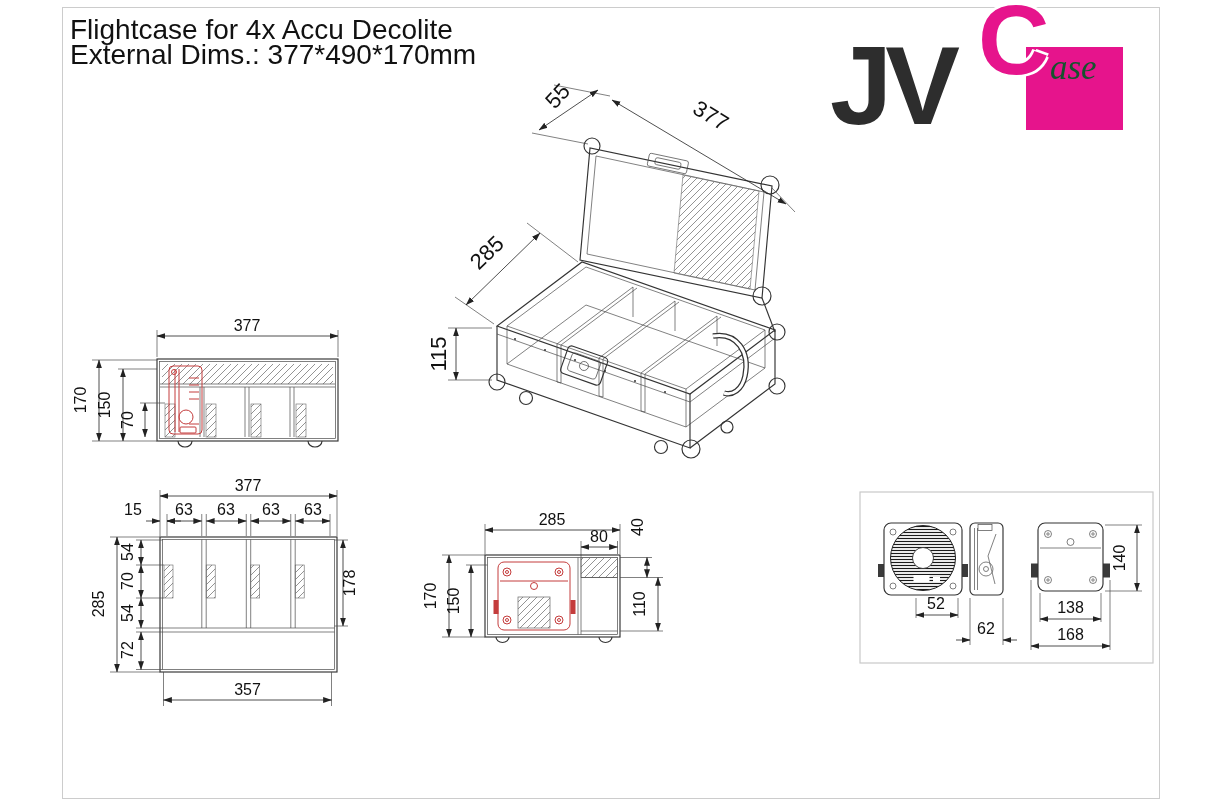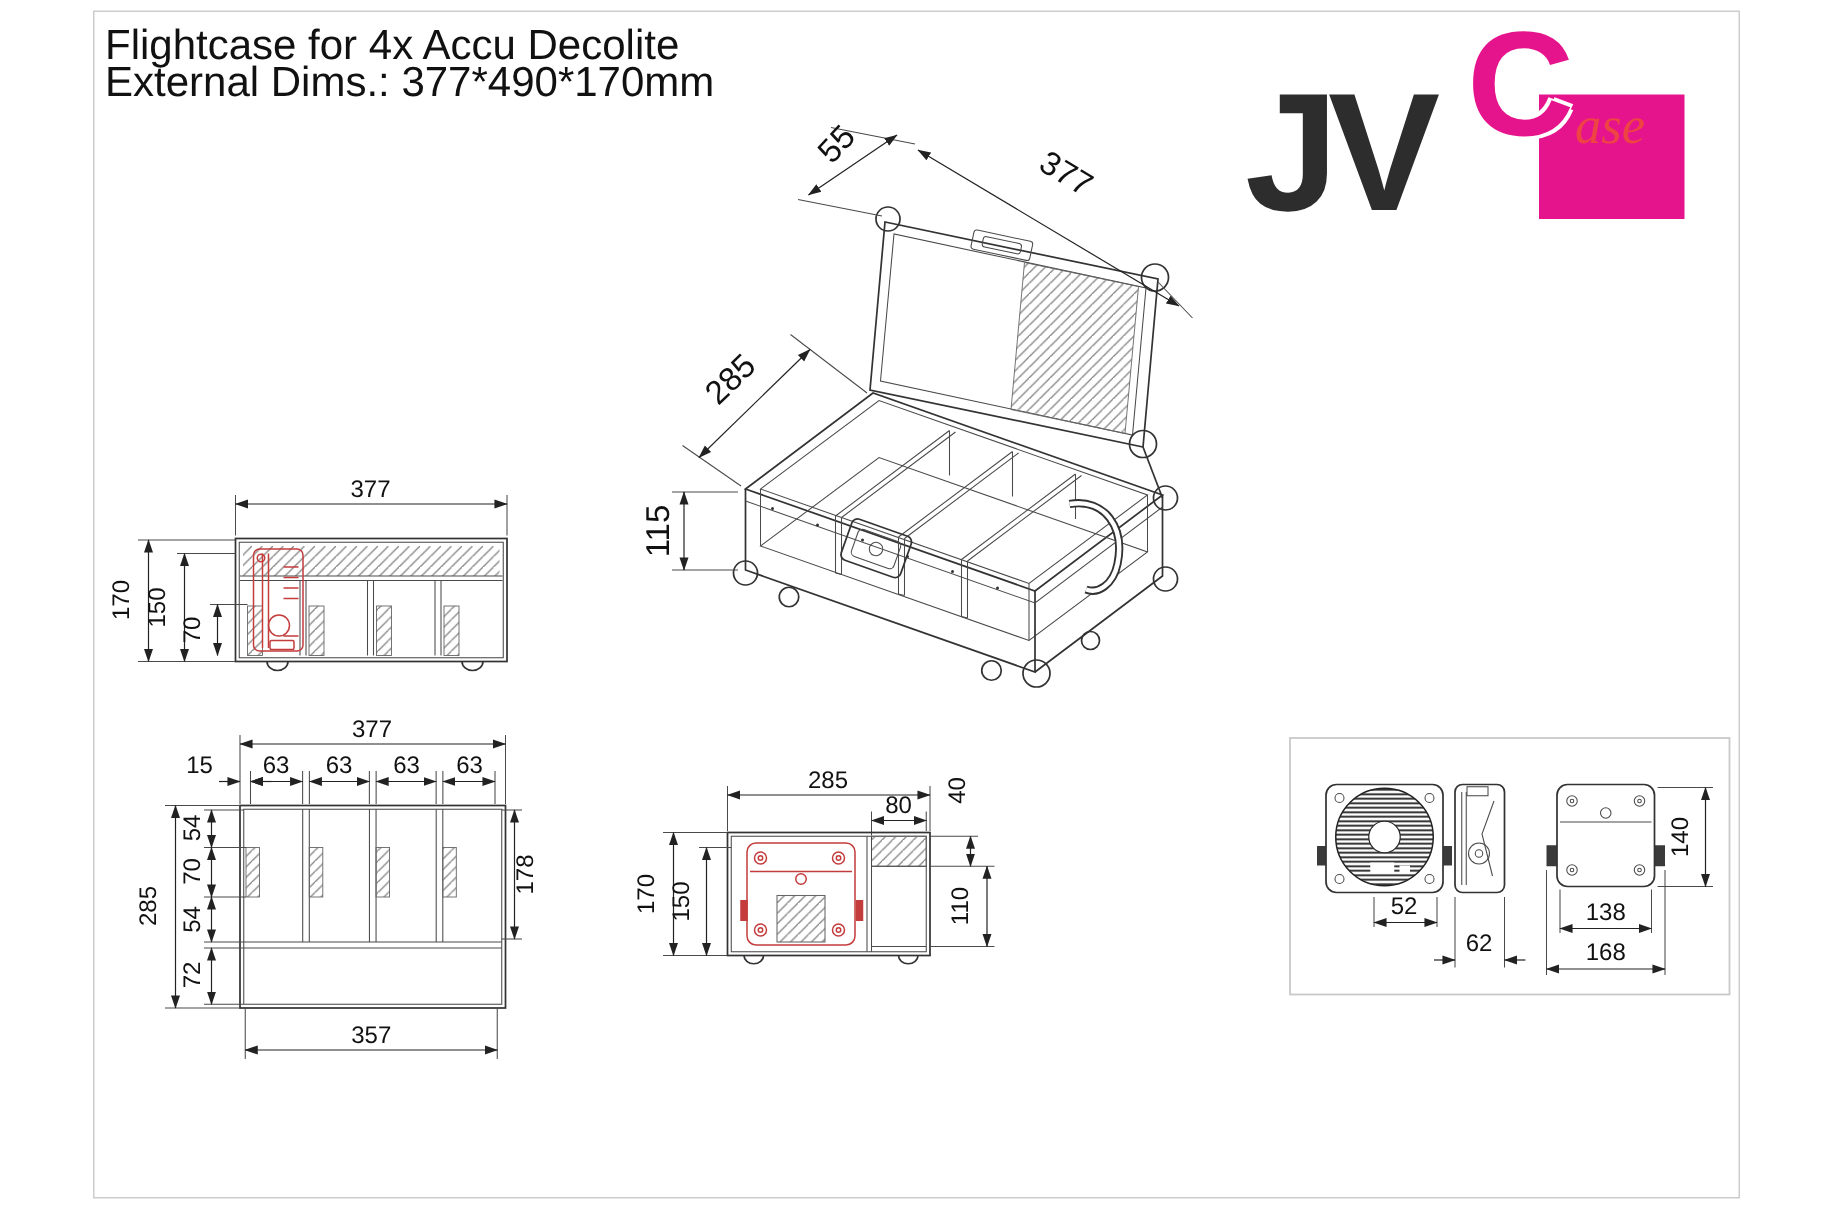--- a/index.html
+++ b/index.html
@@ -2,28 +2,28 @@
 <html><head>
 <meta charset="utf-8">
 <style>
   html,body{margin:0;padding:0;background:#fff;}
   .stage{position:relative;width:1214px;height:811px;background:#fff;overflow:hidden;
          font-family:"Liberation Sans",sans-serif;}
   .sheet-border{position:absolute;left:62px;top:7px;width:1096px;height:790px;
                 border:1px solid #cccccc;pointer-events:none;}
   .title-block{position:absolute;left:70px;top:17px;color:#111;}
   .title-block .l1,.title-block .l2{font-size:28px;line-height:25px;white-space:nowrap;}
-  .logo{position:absolute;left:826px;top:28px;width:320px;height:130px;}
+  .logo{position:absolute;left:826px;top:12px;width:320px;height:130px;}
   .logo .jv{position:absolute;left:4px;top:18px;font-size:112px;line-height:1;
             font-weight:700;letter-spacing:-7px;color:#2d2d2d;}
   .logo .sq{position:absolute;left:200px;top:35px;width:97px;height:83px;background:#e6148c;}
   .logo .c{position:absolute;left:152px;top:-22px;font-size:99px;line-height:1;font-weight:700;
            color:#e6148c;text-shadow:2px 2px 0 #fff,-2px -2px 0 #fff,2px -2px 0 #fff,-2px 2px 0 #fff;}
   .logo .ase{position:absolute;left:224px;top:38px;font-size:35px;line-height:1;
-             font-family:"Liberation Serif",serif;font-style:italic;color:#ef4444;text-align:center;}
+             font-family:"Liberation Serif",serif;font-style:italic;color:#14532d;text-align:center;}
   svg{position:absolute;left:0;top:0;}
   .ln{stroke:#333;fill:none;stroke-width:1.15;}
   .tn{stroke:#4a4a4a;fill:none;stroke-width:0.7;}
   .dm{stroke:#222;fill:none;stroke-width:0.8;}
   .red{stroke:#c43c3c;fill:none;stroke-width:1;}
   .redf{fill:#c43c3c;stroke:none;}
   .blk{fill:#3a3a3a;stroke:none;}
   .hb{fill:url(#h45);stroke:#666;stroke-width:0.6;}
   .dt{font:16px "Liberation Sans",sans-serif;fill:#111;text-anchor:middle;}
   .di{font:22px "Liberation Sans",sans-serif;fill:#111;text-anchor:middle;}

